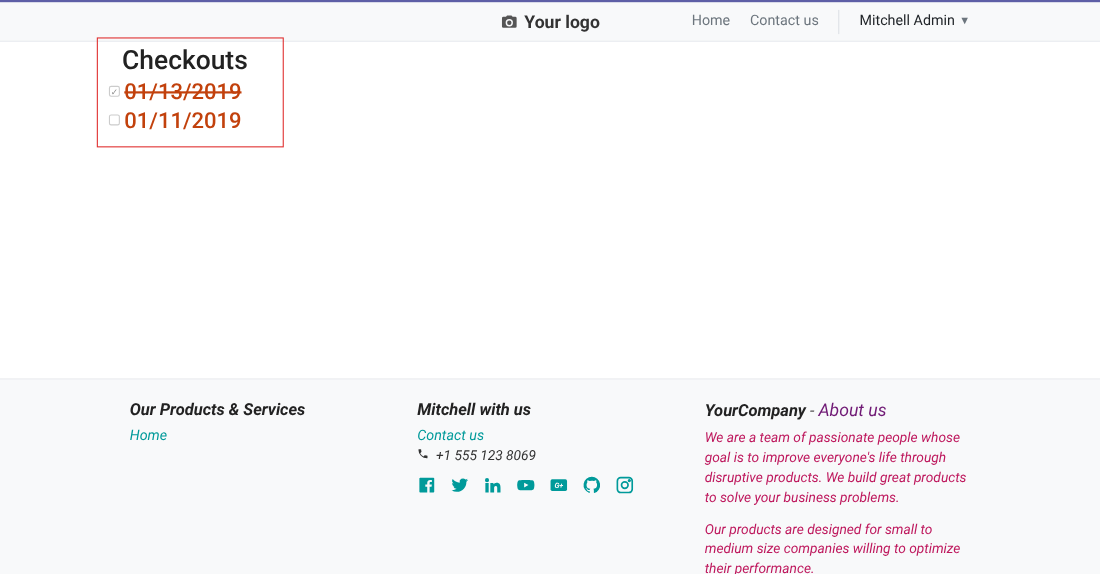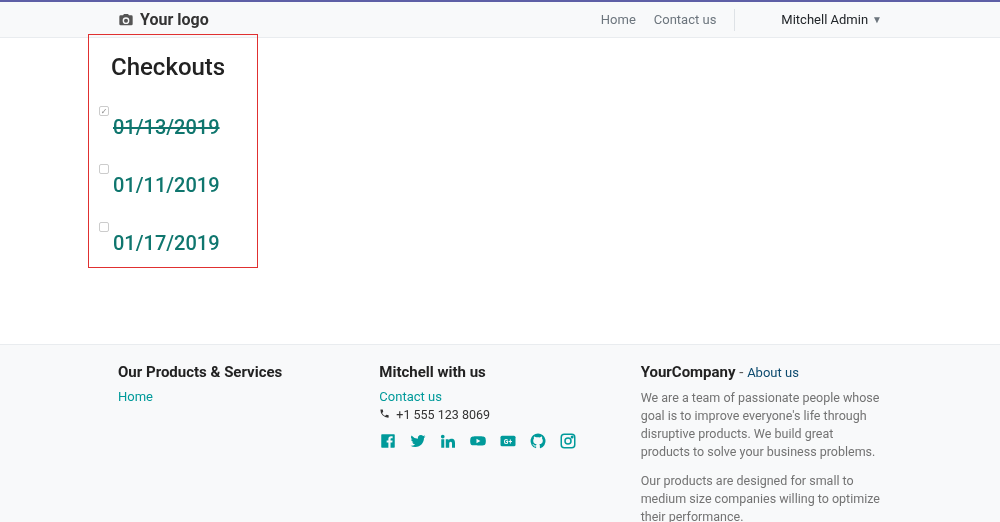--- a/index.html
+++ b/index.html
@@ -15,20 +15,21 @@
   }
   .topbar {
     height: 38px;
     background: #f8f9fa;
     border-top: 2px solid #5e5fa6;
     border-bottom: 1px solid #e9ecef;
     display: flex;
     align-items: center;
     padding: 0 118px;
     position: relative;
+    justify-content: center;
   }
   .logo-wrap {
     display: flex;
     align-items: center;
     gap: 6px;
     color: #333;
     font-weight: 700;
     font-size: 16px;
   }
   .logo-wrap .cam {
@@ -37,77 +38,76 @@
   .nav-right {
     position: absolute;
     right: 118px;
     display: flex;
     align-items: center;
     gap: 18px;
     font-size: 13px;
   }
   .nav-link { color: #6c757d; cursor: pointer; }
   .nav-sep { width: 1px; height: 22px; background: #dee2e6; }
-  .user-menu { color: #212529; display: flex; align-items: center; gap: 4px; cursor: pointer; margin-left: 28px; }
+  .user-menu { color: #212529; display: flex; align-items: center; gap: 4px; cursor: pointer; }
   .caret { font-size: 10px; color: #6c757d; }
 
   .content {
     position: relative;
     height: 306px;
   }
   .checkouts-box {
     position: absolute;
     left: 88px;
     top: -4px;
     width: 170px;
     border: 1px solid #e03030;
     padding: 6px 10px 10px 10px;
   }
   .checkouts-title {
     font-size: 24px;
     font-weight: 500;
     color: #222;
     margin-bottom: 2px;
     padding-left: 12px;
-    margin-top: 12px;
   }
   .chk-row {
     display: flex;
     align-items: center;
     gap: 4px;
     margin: 2px 0;
   }
   .chk-box {
     width: 10px; height: 10px; border: 1px solid #ccc; border-radius: 2px; display: inline-flex; align-items: center; justify-content: center;
     font-size: 8px; color: #888;
   }
   .chk-date {
-    color: #0f766e;
+    color: #c2410c;
     font-size: 20px;
     font-weight: 500;
-    margin-top: 32px;
   }
   .chk-date.done { text-decoration: line-through; }
 
   .footer {
     background: #f8f9fa;
     border-top: 1px solid #e9ecef;
     padding: 18px 118px 8px 118px;
     font-size: 13px;
     height: 178px;
+    font-style: italic;
   }
   .fcols { display: flex; gap: 20px; }
   .fcol { flex: 1; }
   .fcol h4 { font-size: 15px; font-weight: 700; margin-bottom: 8px; color: #222; }
   .teal-link { color: #009a9a; cursor: pointer; }
-  .fcol p { color: #737373; line-height: 1.45; margin-bottom: 10px; font-size: 12.5px; }
+  .fcol p { color: #be185d; line-height: 1.45; margin-bottom: 10px; font-size: 12.5px; }
   .contact-line { display: flex; align-items: flex-start; gap: 6px; color: #333; margin: 3px 0; font-size: 12.5px; }
   .about-heading { font-size: 15px; font-weight: 700; color: #222; }
   .about-heading .sep { font-weight: 400; color: #555; }
-  .about-heading .lnk { color: #0c4a6e; font-weight: 400; font-size: 13px; }
+  .about-heading .lnk { color: #701a75; font-weight: 400; font-size: 16px; }
 
   .social-row { display: flex; gap: 12px; margin-top: 10px; align-items: center; }
   .social-row svg { width: 18px; height: 18px; }
   .social-row .si { color: #009a9a; cursor: pointer; }
 </style>
 </head>
 <body>
 
 <div class="topbar">
   <div class="logo-wrap">
@@ -133,24 +133,20 @@
   <div class="checkouts-box">
     <div class="checkouts-title">Checkouts</div>
 
     <div class="chk-row">
       <span class="chk-box">✓</span>
       <span class="chk-date done">01/13/2019</span>
     </div>
     <div class="chk-row">
       <span class="chk-box"></span>
       <span class="chk-date">01/11/2019</span>
-    </div>
-    <div class="chk-row">
-      <span class="chk-box"></span>
-      <span class="chk-date">01/17/2019</span>
     </div>
   </div>
 </div>
 
 <div class="footer">
   <div class="fcols">
     <div class="fcol">
       <h4>Our Products &amp; Services</h4>
       <span class="teal-link">Home</span>
     </div>

